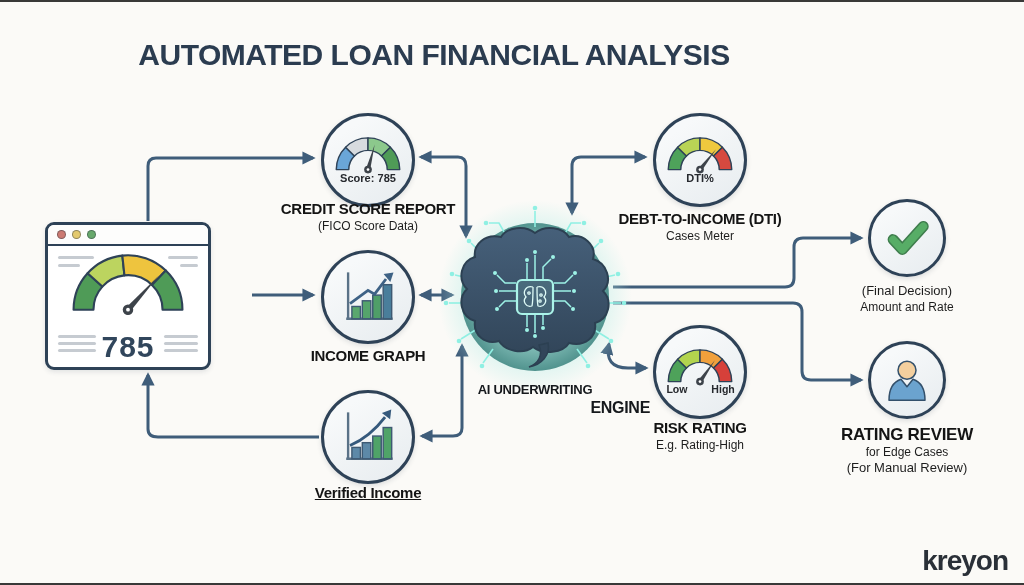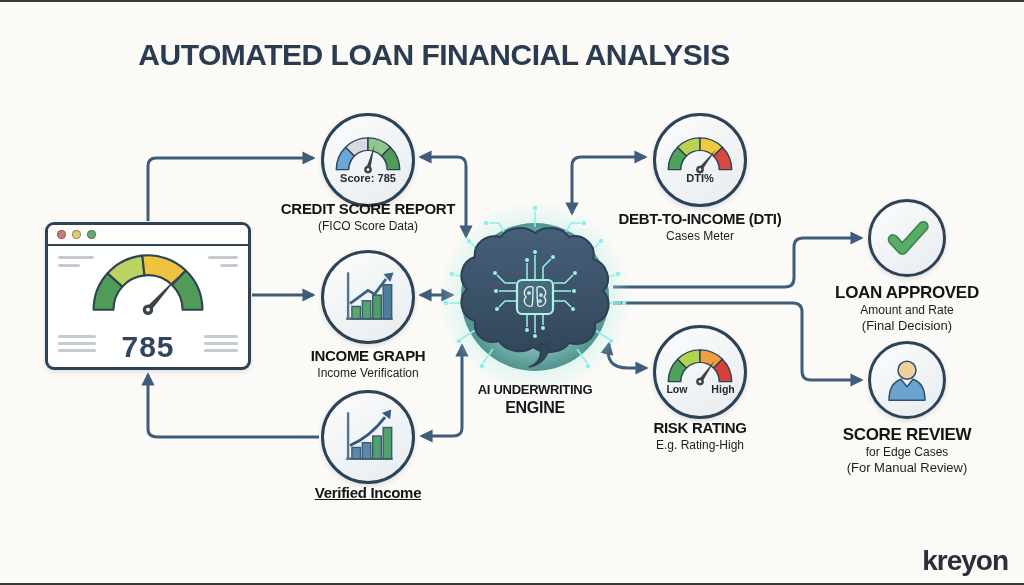--- a/index.html
+++ b/index.html
@@ -9,21 +9,21 @@
   .edge-bar { position:absolute; left:0; width:1024px; background:#161616; opacity:.85; }
   .edge-top { top:0; height:2px; }
   .edge-bottom { bottom:0; height:2px; }
 
   .title { position:absolute; top:38px; left:0; width:868px; text-align:center;
            font-size:30px; font-weight:700; letter-spacing:-0.5px; color:#2b3c50; }
 
   #connectors { position:absolute; left:0; top:0; z-index:1; pointer-events:none; }
 
   
-  .browser { position:absolute; left:45px; top:222px; width:206px; height:148px;
+  .browser { position:absolute; left:45px; top:222px; width:166px; height:148px;
              background:#ffffff; border:3px solid #2e4257; border-radius:9px; z-index:2;
              box-shadow:0 2px 5px rgba(40,60,80,.12); }
   .browser-bar { height:21px; border-bottom:2px solid #2e4257; display:flex; align-items:center;
                  gap:6px; padding-left:9px; background:#fdfdfc; border-radius:6px 6px 0 0; }
   .dot { width:9px; height:9px; border-radius:50%; border:1px solid rgba(40,50,60,.45); }
   .dot-red { background:#cc7a72; } .dot-yellow { background:#e3c96e; } .dot-green { background:#67a86b; }
   .browser-body { position:relative; height:120px; }
   .ph-line { position:absolute; height:3px; background:#c6cbd1; border-radius:2px; }
   .browser-gauge { position:absolute; left:50%; transform:translateX(-50%); top:3px; }
   .browser-score { position:absolute; bottom:2px; left:0; width:100%; text-align:center;
@@ -145,21 +145,20 @@
         <rect x="54" y="25" width="9" height="36" fill="#4a7e9b"></rect>
       </g>
       <g>
         <path d="M 19 45 L 38 31 L 45 35 L 57 19" fill="none" stroke="#3e6285" stroke-width="3"></path>
         <polygon points="0,-5.5 9,0 0,5.5" transform="translate(58,18) rotate(-40)" fill="#3e6285"></polygon>
       </g>
     </svg>
   </div>
   <div class="label-block" style="left:253px;top:347px;">
     <div class="lbl-title">INCOME GRAPH</div>
-    <div class="lbl-sub">Income Verification</div>
   </div>
 
   <div class="node node-94" style="left:321px;top:390px;">
     <svg width="72" height="72" viewBox="0 0 76 76">
       <g stroke="#5a7287" stroke-width="2.5">
         <line x1="17" y1="12" x2="17" y2="61"></line>
         <line x1="15" y1="61" x2="64" y2="61"></line>
       </g>
       <g stroke="#3e5a73" stroke-width="1.5">
         <rect x="21" y="49" width="9" height="12" fill="#5d89a8"></rect>
@@ -262,21 +261,21 @@
         <path d="M -2 -10 C -9 -12 -13 -5 -9 0 C -13 4 -9 11 -3 9 M -2 -10 C -2 -4 -2 4 -3 9"></path>
         <path d="M 2 -10 C 9 -12 13 -5 9 0 C 13 4 9 11 3 9 M 2 -10 C 2 -4 2 4 3 9"></path>
         <circle cx="-6" cy="-4" r="1.2"></circle>
           <circle cx="6" cy="-2" r="1.2"></circle>
           <circle cx="5" cy="4" r="1.2"></circle>
       </g>
     </svg>
   </div>
   <div class="label-block" style="left:420px;top:381px;width:230px;color:#15181c;">
     <div class="lbl-title" style="font-size:13px;">AI UNDERWRITING</div>
-    <div class="lbl-title" style="font-size:16px;">ENGINE</div>
+    <div class="lbl-title" style="font-size:16px;text-align:right;">ENGINE</div>
   </div>
 
   <div class="node node-94" style="left:653px;top:113px;justify-content:center;">
     <svg width="78" height="50" viewBox="-40 -36 80 52">
       <g stroke="#2e4257" stroke-width="1.5" stroke-linejoin="round">
         <path d="M -33 0 A 33 33 0 0 1 -23.3 -23.3 L -14.1 -14.1 A 20 20 0 0 0 -20 0 Z" fill="#4ea25a"></path>
         <path d="M -23.3 -23.3 A 33 33 0 0 1 0 -33 L 0 -20 A 20 20 0 0 0 -14.1 -14.1 Z" fill="#b9d455"></path>
         <path d="M 0 -33 A 33 33 0 0 1 23.3 -23.3 L 14.1 -14.1 A 20 20 0 0 0 0 -20 Z" fill="#efc93e"></path>
         <path d="M 23.3 -23.3 A 33 33 0 0 1 33 0 L 20 0 A 20 20 0 0 0 14.1 -14.1 Z" fill="#d6493f"></path>
       </g>
@@ -315,31 +314,30 @@
     <div class="lbl-sub">E.g. Rating-High</div>
   </div>
 
   <div class="node node-78" style="left:868px;top:199px;">
     <svg width="62" height="62" viewBox="-40 -40 80 80">
       <path d="M -18 2 L -6 15 L 21 -15" fill="none" stroke="#3f7d4d" stroke-width="14" stroke-linecap="round" stroke-linejoin="round"></path>
       <path d="M -18 2 L -6 15 L 21 -15" fill="none" stroke="#57ad66" stroke-width="10" stroke-linecap="round" stroke-linejoin="round"></path>
     </svg>
   </div>
   <div class="label-block" style="left:792px;top:283px;">
-    <div class="lbl-title-lg">LOAN APPROVED</div>
+    <div class="lbl-sub" style="font-size:13px;">(Final Decision)</div>
     <div class="lbl-sub">Amount and Rate</div>
-    <div class="lbl-sub" style="font-size:13px;">(Final Decision)</div>
   </div>
 
   <div class="node node-78" style="left:868px;top:341px;">
     <svg width="60" height="60" viewBox="-40 -40 80 80">
       <circle cx="0" cy="-13" r="12" fill="#f3cf9e" stroke="#33506b" stroke-width="2"></circle>
       <path d="M -24 27 C -24 7 -14 1 -8 -1 L 0 9 L 8 -1 C 14 1 24 7 24 27 Z" fill="#6ba3cf" stroke="#33506b" stroke-width="2" stroke-linejoin="round"></path>
     </svg>
   </div>
   <div class="label-block" style="left:792px;top:425px;">
-    <div class="lbl-title-lg">SCORE REVIEW</div>
+    <div class="lbl-title-lg">RATING REVIEW</div>
     <div class="lbl-sub">for Edge Cases</div>
     <div class="lbl-sub" style="font-size:13px;">(For Manual Review)</div>
   </div>
 
   <div class="brand">kreyon</div>
 </div>
 
 </body></html>

